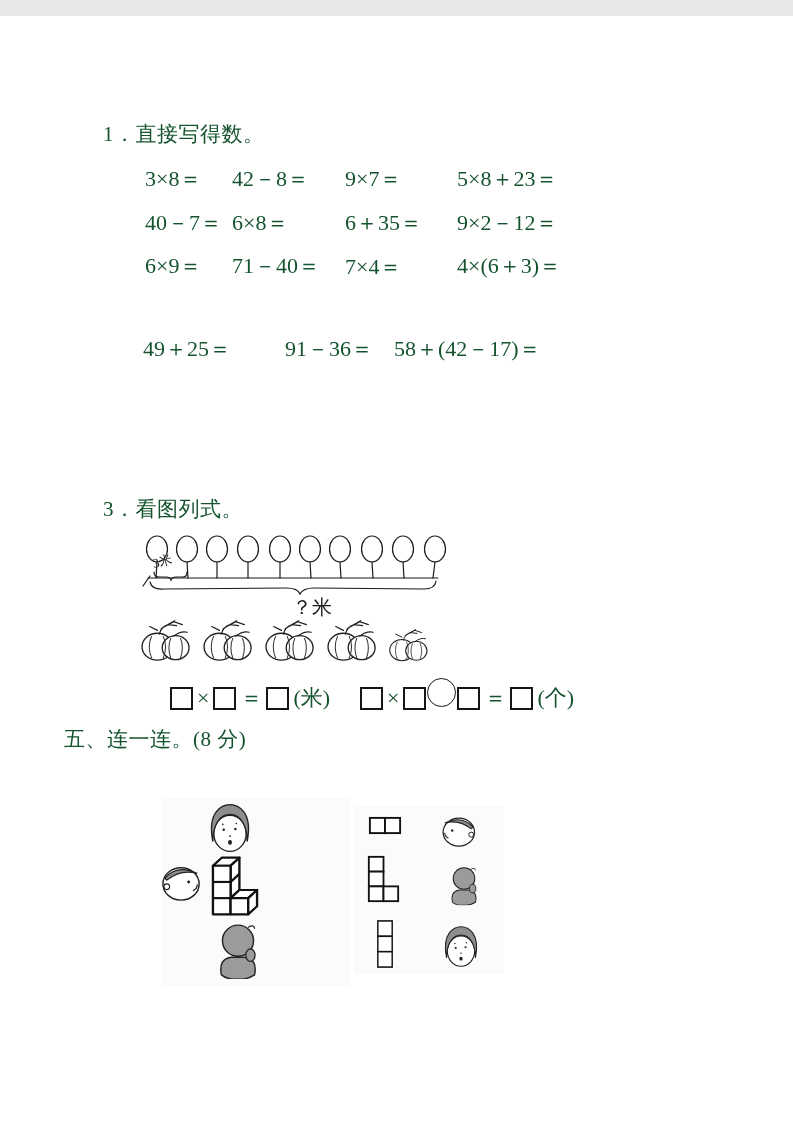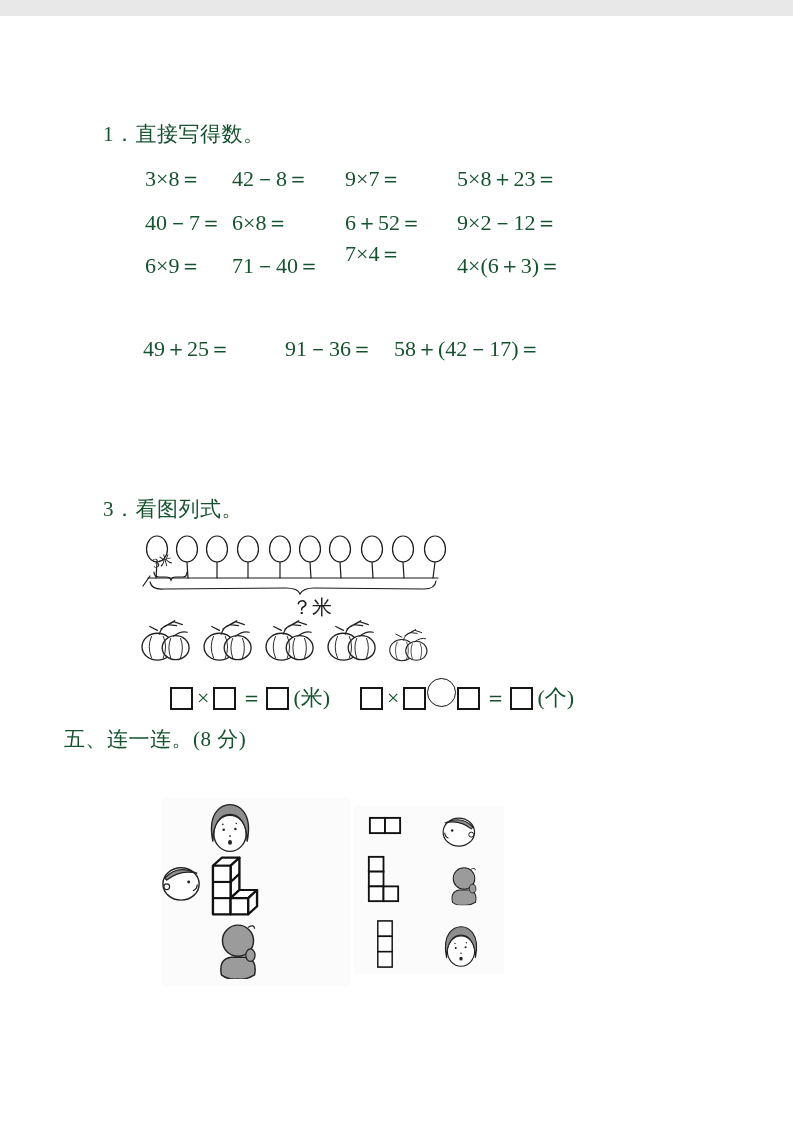--- a/index.html
+++ b/index.html
@@ -61,26 +61,26 @@
 
   <div class="t" style="left:103px;top:104px;">1．直接写得数。</div>
 
   <span class="cell" style="left:145px;top:148px;">3×8＝</span>
   <span class="cell" style="left:232px;top:148px;">42－8＝</span>
   <span class="cell" style="left:345px;top:148px;text-align:right;">9×7＝</span>
   <span class="cell" style="left:457px;top:148px;">5×8＋23＝</span>
 
   <span class="cell" style="left:145px;top:192px;">40－7＝</span>
   <span class="cell" style="left:232px;top:192px;">6×8＝</span>
-  <span class="cell" style="left:345px;top:192px;">6＋52＝</span>
+  <span class="cell" style="left:345px;top:192px;">6＋35＝</span>
   <span class="cell" style="left:457px;top:192px;">9×2－12＝</span>
 
   <span class="cell" style="left:145px;top:235px;">6×9＝</span>
   <span class="cell" style="left:232px;top:235px;">71－40＝</span>
-  <span class="cell" style="left:345px;top:223px;">7×4＝</span>
+  <span class="cell" style="left:345px;top:236px;">7×4＝</span>
   <span class="cell" style="left:457px;top:235px;">4×(6＋3)＝</span>
 
   <span class="cell" style="left:143px;top:318px;">49＋25＝</span>
   <span class="cell" style="left:285px;top:318px;">91－36＝</span>
   <span class="cell" style="left:394px;top:318px;">58＋(42－17)＝</span>
 
   <div class="t" style="left:103px;top:479px;text-align:right;">3．看图列式。</div>
 
   <svg class="abs" style="left:140px;top:506px;" width="310" height="100" viewBox="0 0 310 100">
 

